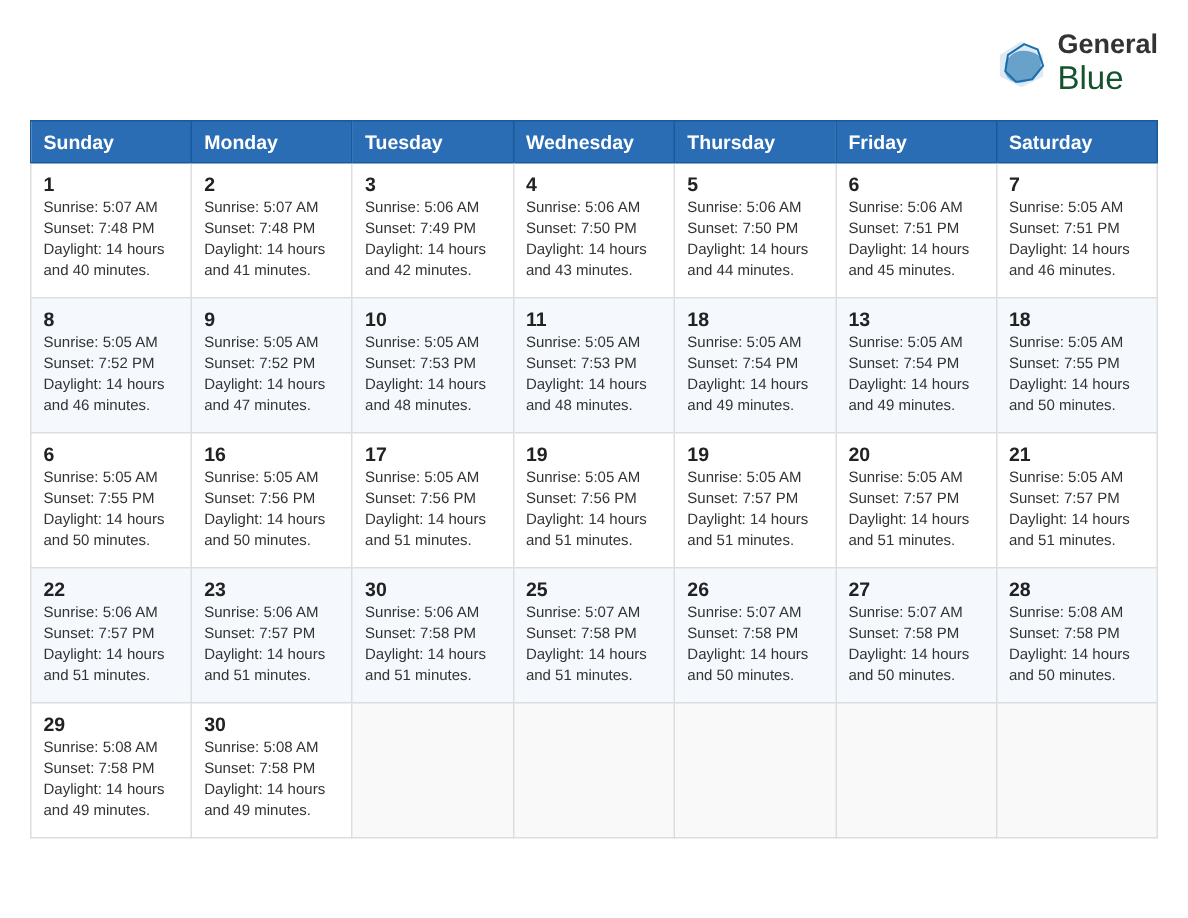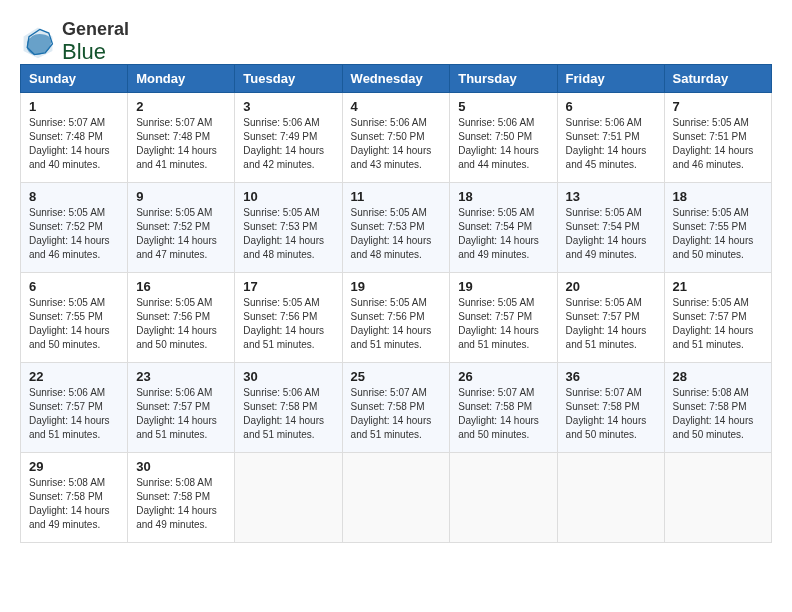--- a/index.html
+++ b/index.html
@@ -5,22 +5,23 @@
     * { box-sizing: border-box; margin: 0; padding: 0; }
     body {
       font-family: Arial, sans-serif;
       background: #fff;
       width: 792px;
       min-height: 612px;
       padding: 20px;
     }
     .header {
       display: flex;
-      justify-content: flex-start;
+      justify-content: flex-end;
       align-items: flex-start;
+      margin-bottom: 16px;
     }
     .logo {
       display: flex;
       align-items: center;
       gap: 6px;
     }
     .logo-icon {
       width: 36px;
       height: 36px;
     }
@@ -298,21 +299,21 @@
 and 51 minutes.</div>
         </td>
         <td>
           <span class="day-number">26</span>
           <div class="day-info" style="white-space: pre-line;">Sunrise: 5:07 AM
 Sunset: 7:58 PM
 Daylight: 14 hours
 and 50 minutes.</div>
         </td>
         <td>
-          <span class="day-number">36</span>
+          <span class="day-number">27</span>
           <div class="day-info" style="white-space: pre-line;">Sunrise: 5:07 AM
 Sunset: 7:58 PM
 Daylight: 14 hours
 and 50 minutes.</div>
         </td>
         <td>
           <span class="day-number">28</span>
           <div class="day-info" style="white-space: pre-line;">Sunrise: 5:08 AM
 Sunset: 7:58 PM
 Daylight: 14 hours

